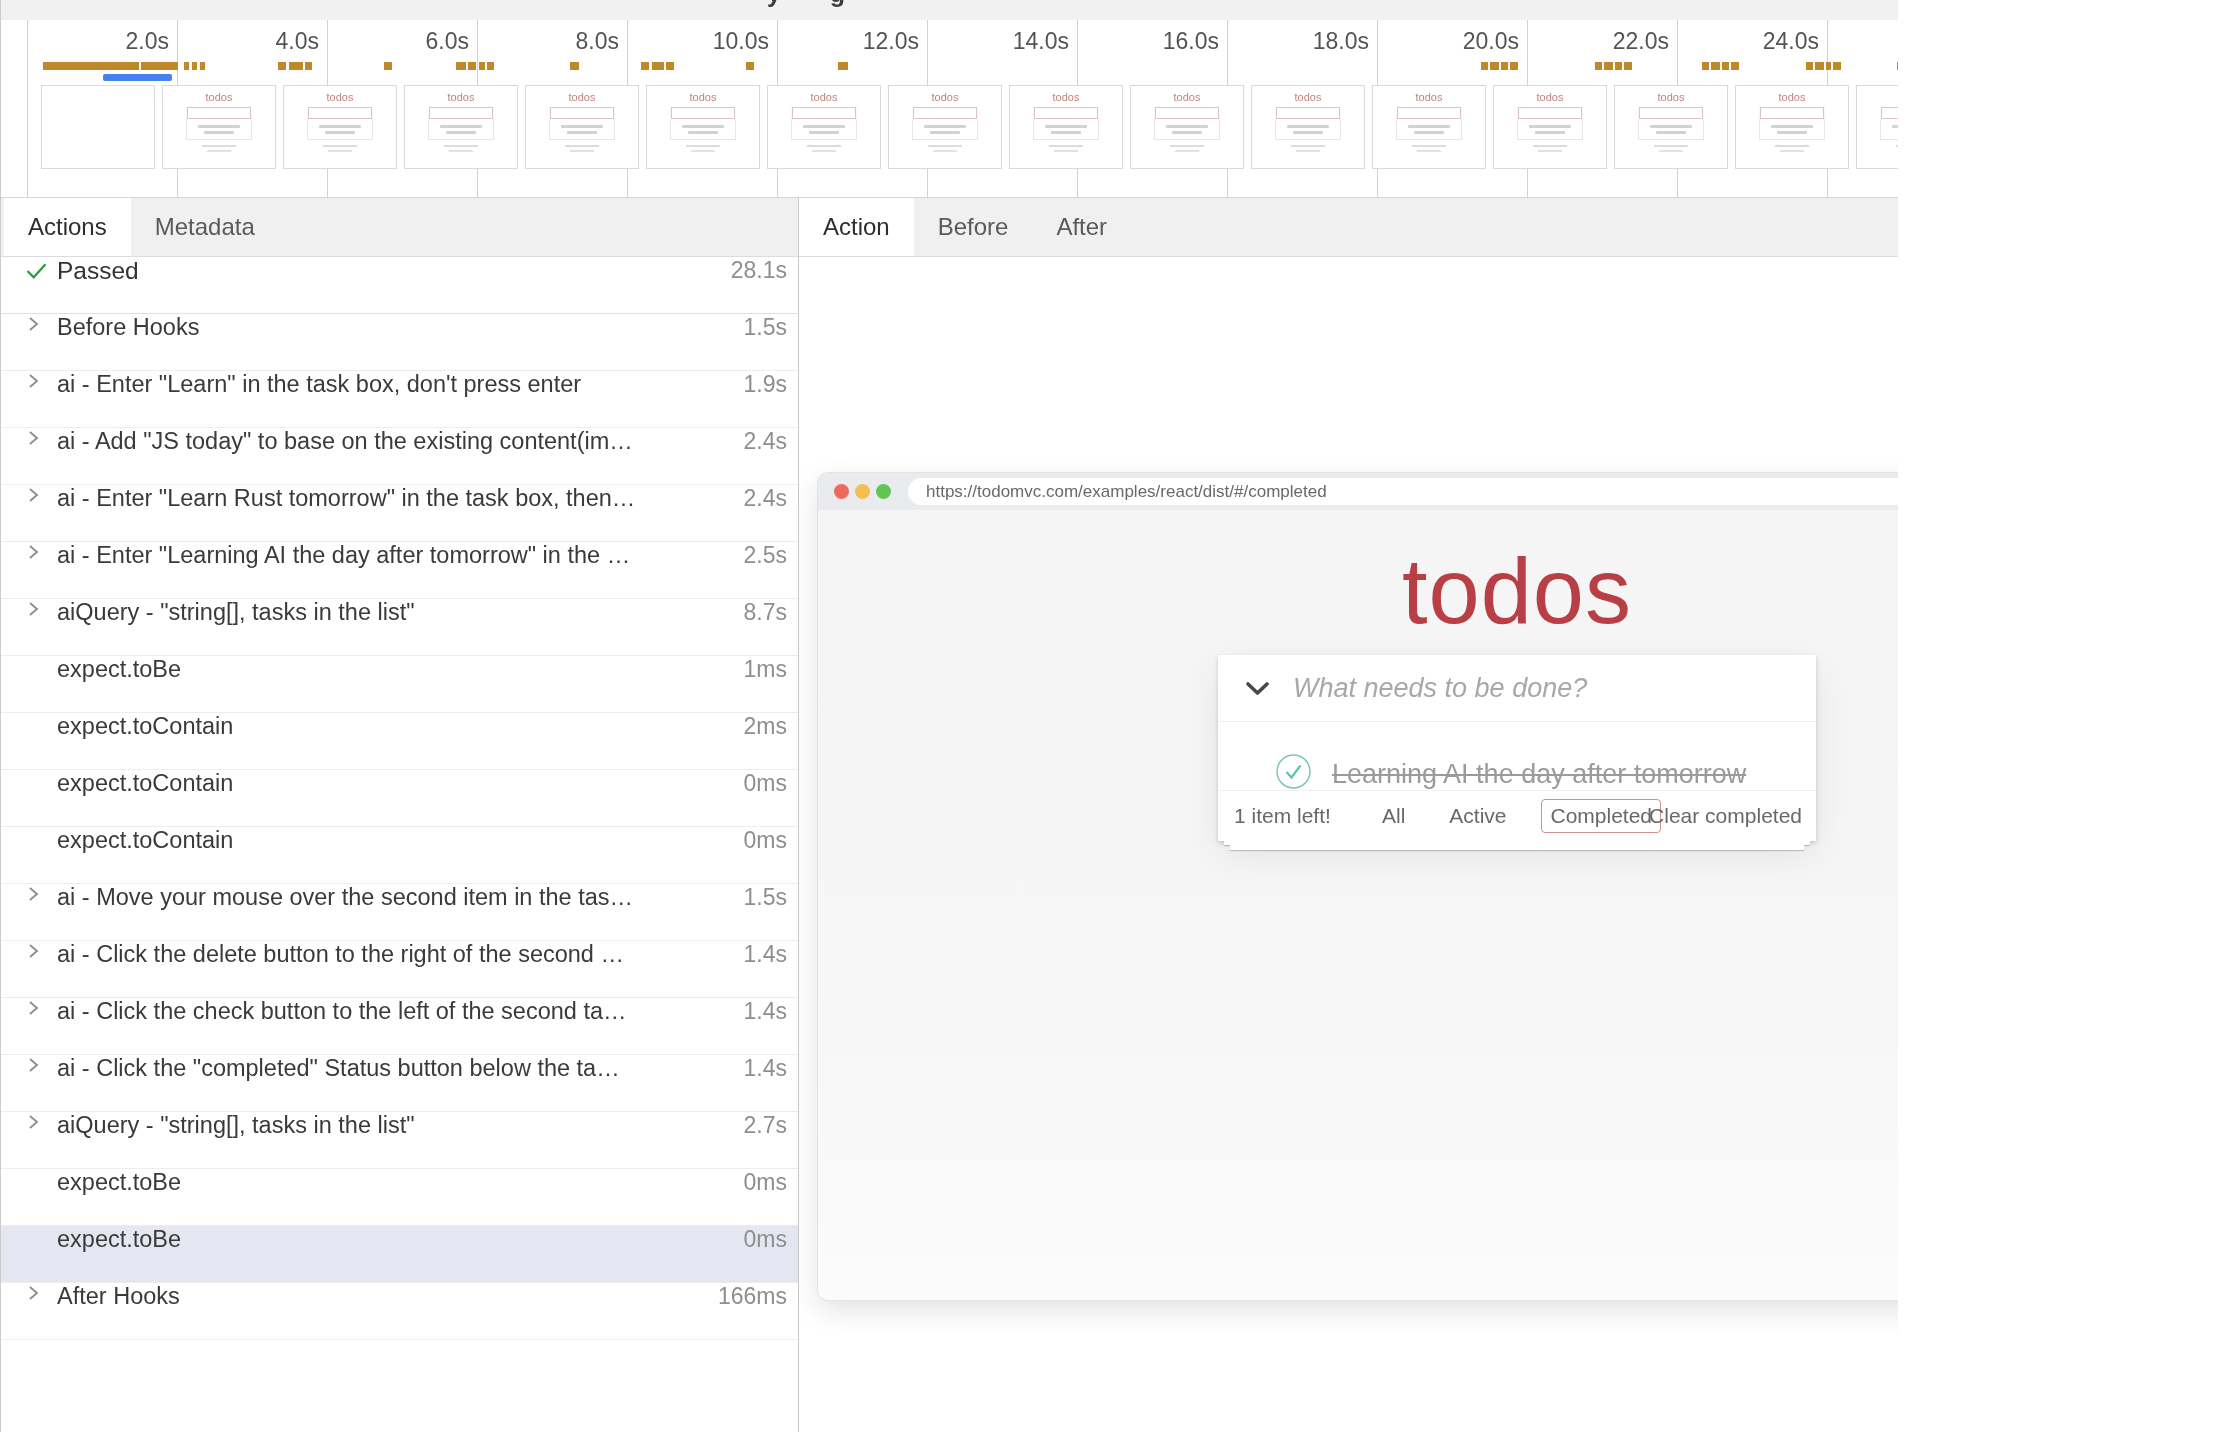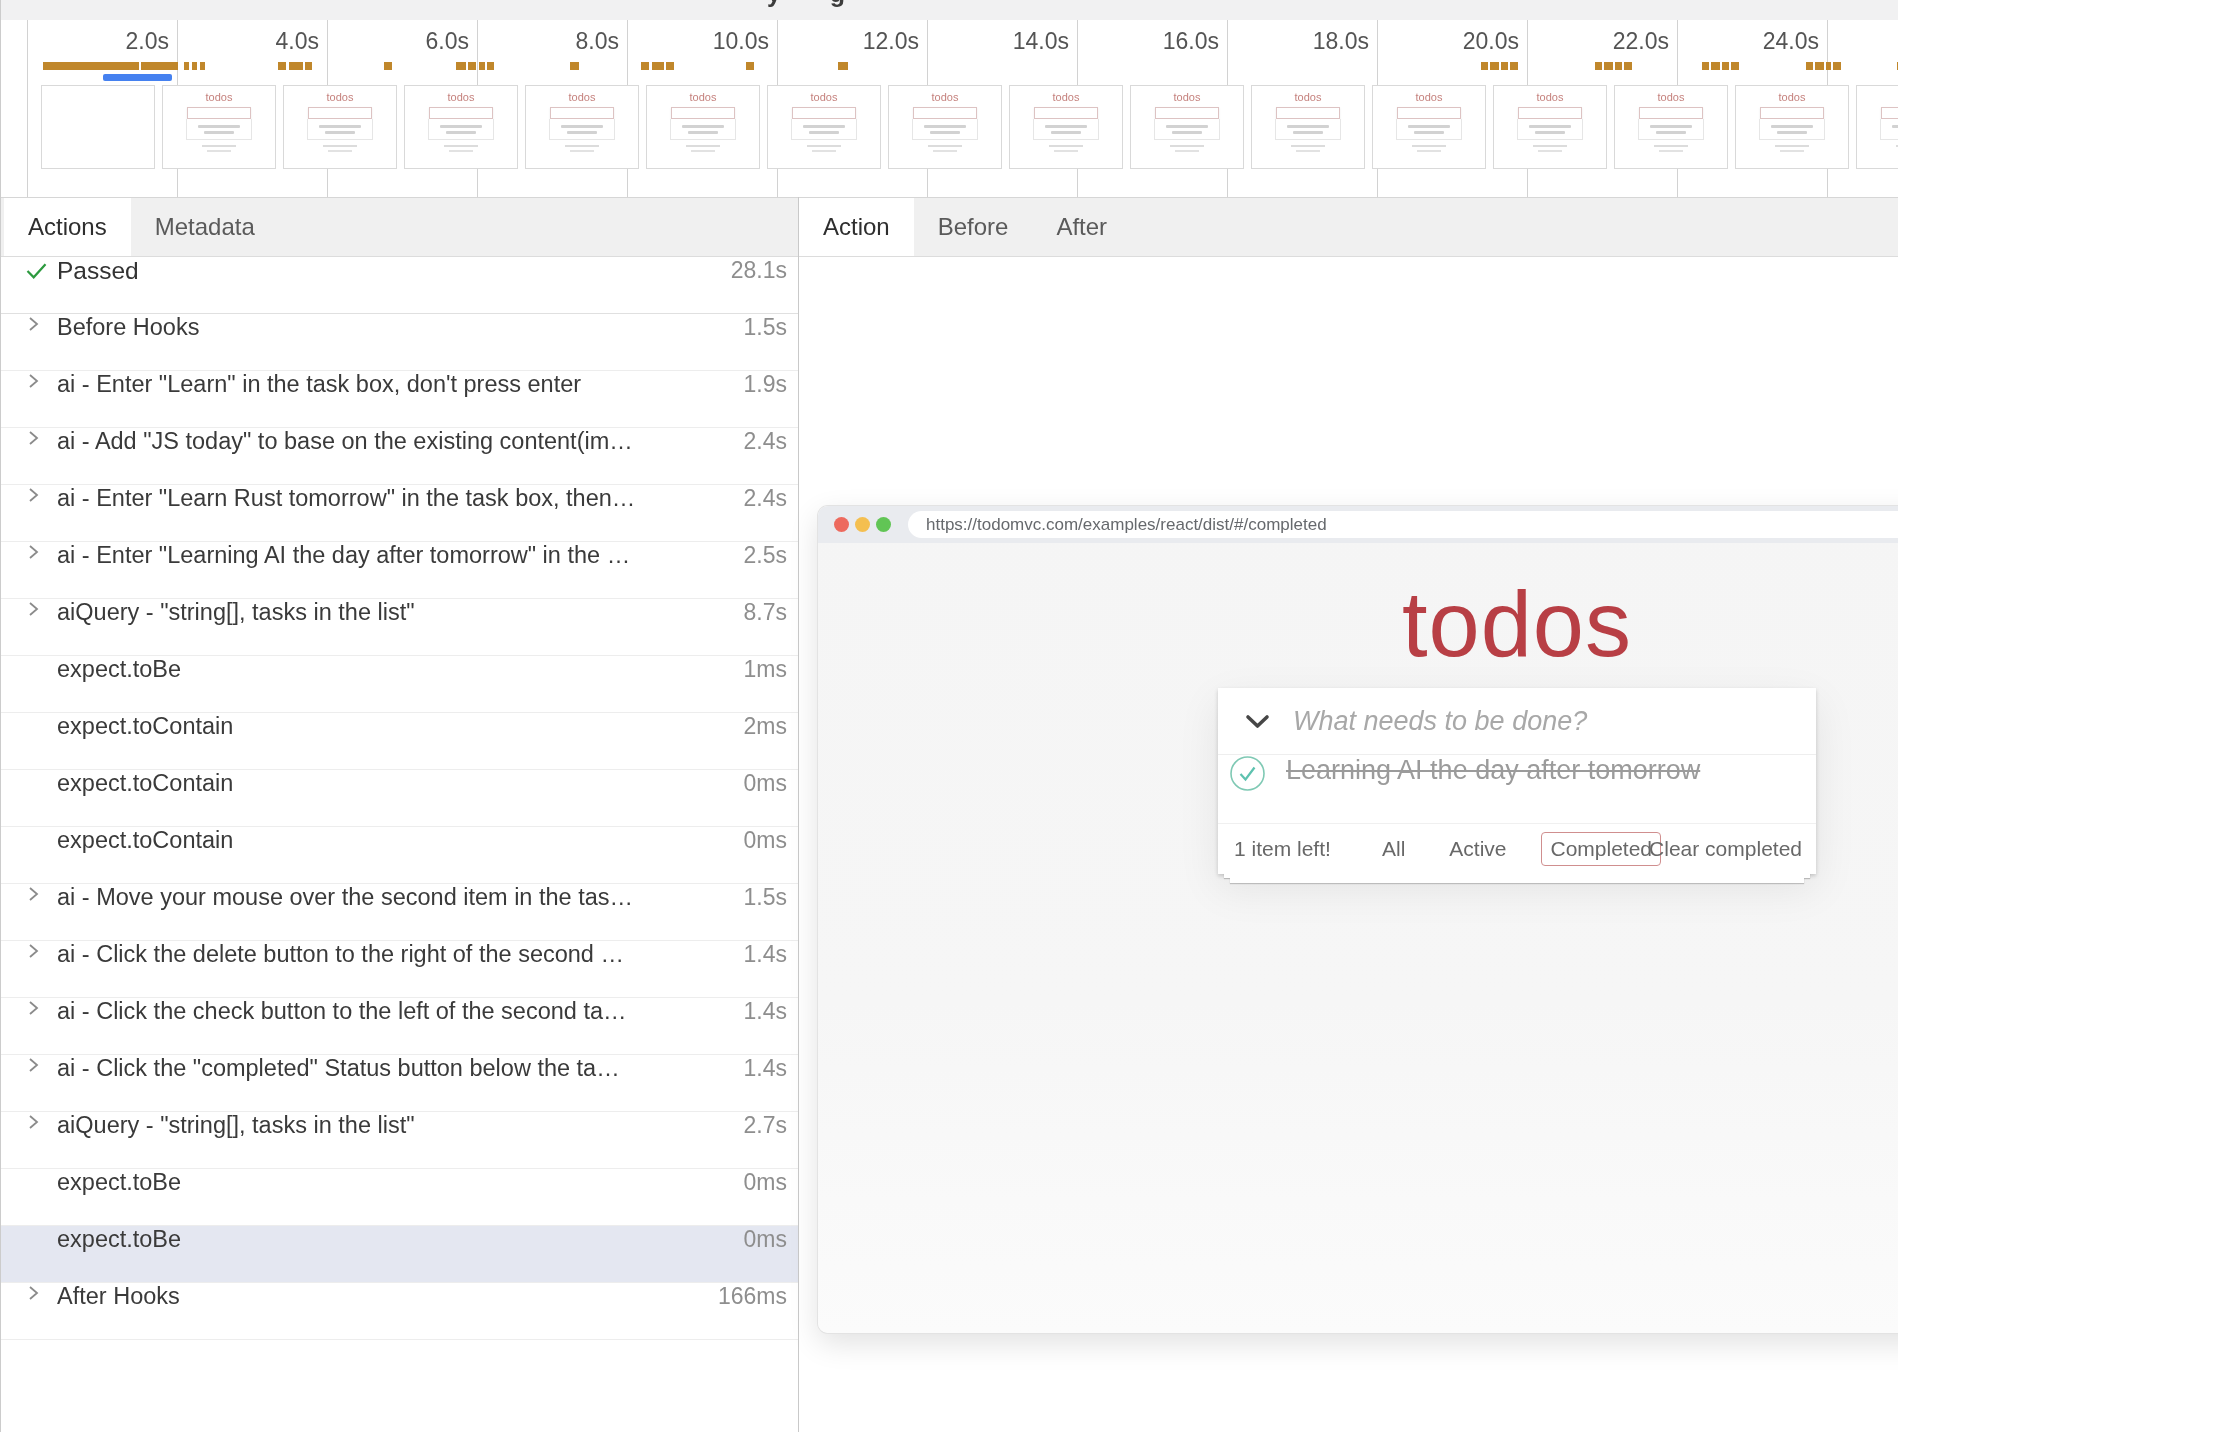--- a/index.html
+++ b/index.html
@@ -42,39 +42,39 @@
   .list { position:absolute; left:0; top:257px; width:797px; bottom:0; background:#fff; }
   .row { height:57px; display:flex; align-items:flex-start; border-bottom:1px solid #ededed;
     box-sizing:border-box; padding-right:11px; }
   .row.passed { border-bottom:1px solid #e0e0e0; }
   .row.selected { background:#e4e7f1; }
   .row .icn { width:30px; margin-left:22px; flex:none; display:flex; align-items:center; }
   .row .lbl { font-size:23.5px; color:#3a3a3a; white-space:nowrap; overflow:hidden; flex:1; margin-left:4px; }
   .row.passed .lbl { font-size:24.5px; color:#333; }
   .row .dur { font-size:23px; color:#8e8e8e; margin-left:14px; flex:none; }
   
-  .rcontent { position:absolute; left:798px; top:257px; width:1434px; bottom:0; background:#fff;margin-top:33px; }
+  .rcontent { position:absolute; left:798px; top:257px; width:1434px; bottom:0; background:#fff; }
   .window { position:absolute; left:19px; top:216px; width:1398px; height:827px; border-radius:10px;
     background:linear-gradient(#f5f5f5 0%, #f6f6f6 60%, #fbfbfb 100%);
     box-shadow:0 0 0 1px #e3e3e3, 0 10px 30px rgba(0,0,0,.12); }
   .chrome { position:absolute; left:0; top:0; right:0; height:37px; background:#e9ebef; border-radius:10px 10px 0 0; }
   .dot { position:absolute; top:11px; width:15px; height:15px; border-radius:50%; }
   .urlpill { position:absolute; left:90px; top:5px; height:27px; width:1259px; background:#fff;
     border-radius:14px; font-size:17px; color:#66696d; line-height:27px; padding-left:18px; box-sizing:border-box;
     white-space:nowrap; overflow:hidden; }
   .burger { position:absolute; right:16px; top:11px; width:17px; }
   .burger div { height:3px; background:#adb0b4; margin-bottom:3px; border-radius:1px; }
   .app-title { position:absolute; left:0; top:66px; width:100%; text-align:center;
     font-size:92px; font-weight:200; color:#b83f45; letter-spacing:1px; }
   .card { position:absolute; left:400px; top:182px; width:598px; background:#fff;
     box-shadow:0 2px 4px rgba(0,0,0,.18), 0 14px 40px rgba(0,0,0,.08); }
   .input-row { height:66px; display:flex; align-items:center; border-bottom:1px solid #eeeeee; }
   .chev-down { margin-left:26px; flex:none; display:flex; }
   .placeholder { margin-left:22px; font-style:italic; font-size:27px; color:#a8a8a8; }
-  .todo-row { height:68px; display:flex; align-items:flex-start; border-bottom:1px solid #f0f0f0; }
+  .todo-row { height:68px; display:flex; align-items:flex-end; border-bottom:1px solid #f0f0f0;padding-left:46px; }
   .toggle { margin-left:11px; flex:none; display:flex; }
   .todo-text { margin-left:20px; font-size:27px; color:#9b9b9b; text-decoration:line-through; }
   .app-footer { height:50px; position:relative; font-size:21px; color:#686868; }
   .count { position:absolute; left:16px; top:13px; }
   .filters { position:absolute; left:0; right:0; top:8px; display:flex; justify-content:center; gap:26px; align-items:center; }
   .filter { padding:4px 8px; border:1px solid transparent; border-radius:4px; }
   .filter.sel { border-color:#d08f8f; }
   .clear { position:absolute; right:14px; top:13px; }
   .stack { position:absolute; background:#fff; height:5px; box-shadow:0 1px 1px rgba(0,0,0,.2); }
   .info { position:absolute; left:0; top:430px; width:100%; text-align:center; font-size:17px;

